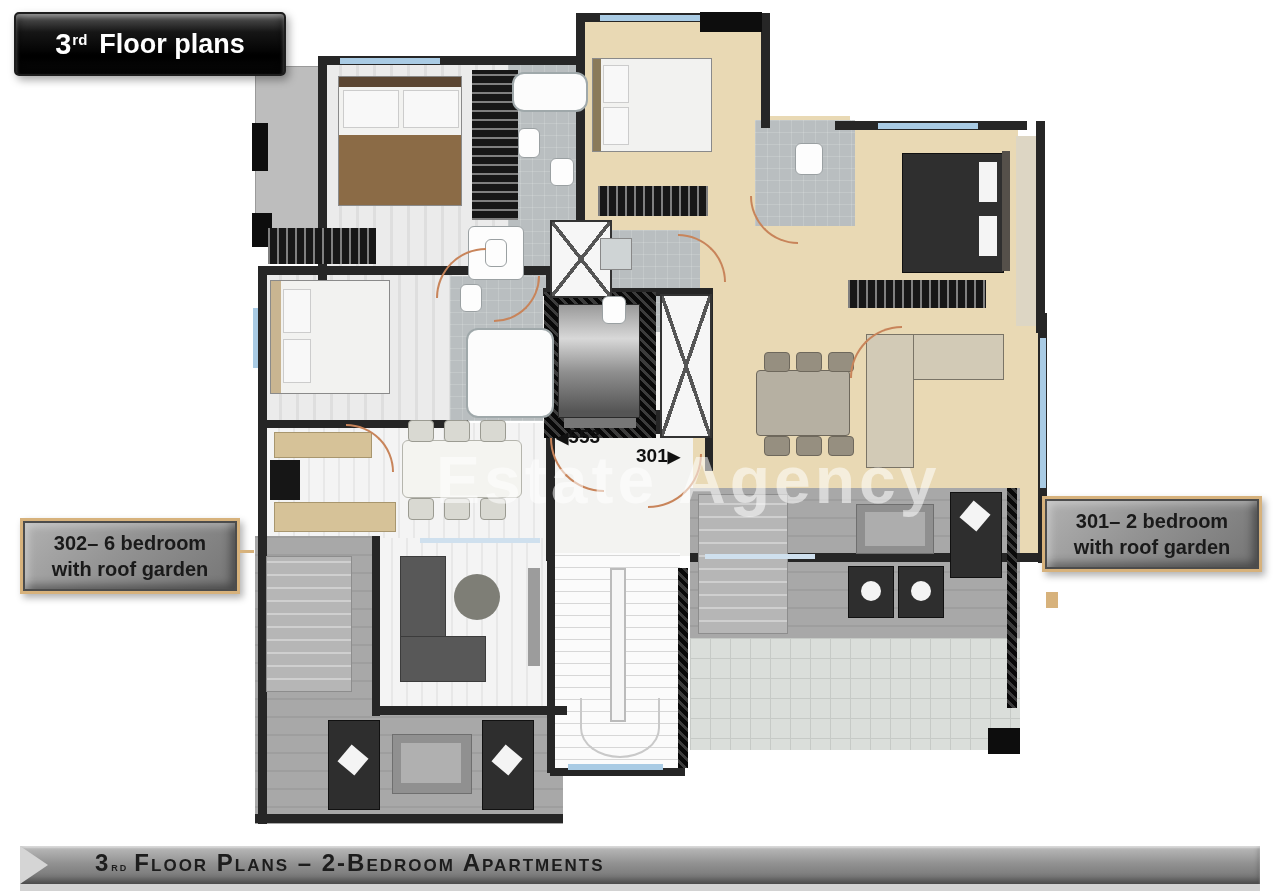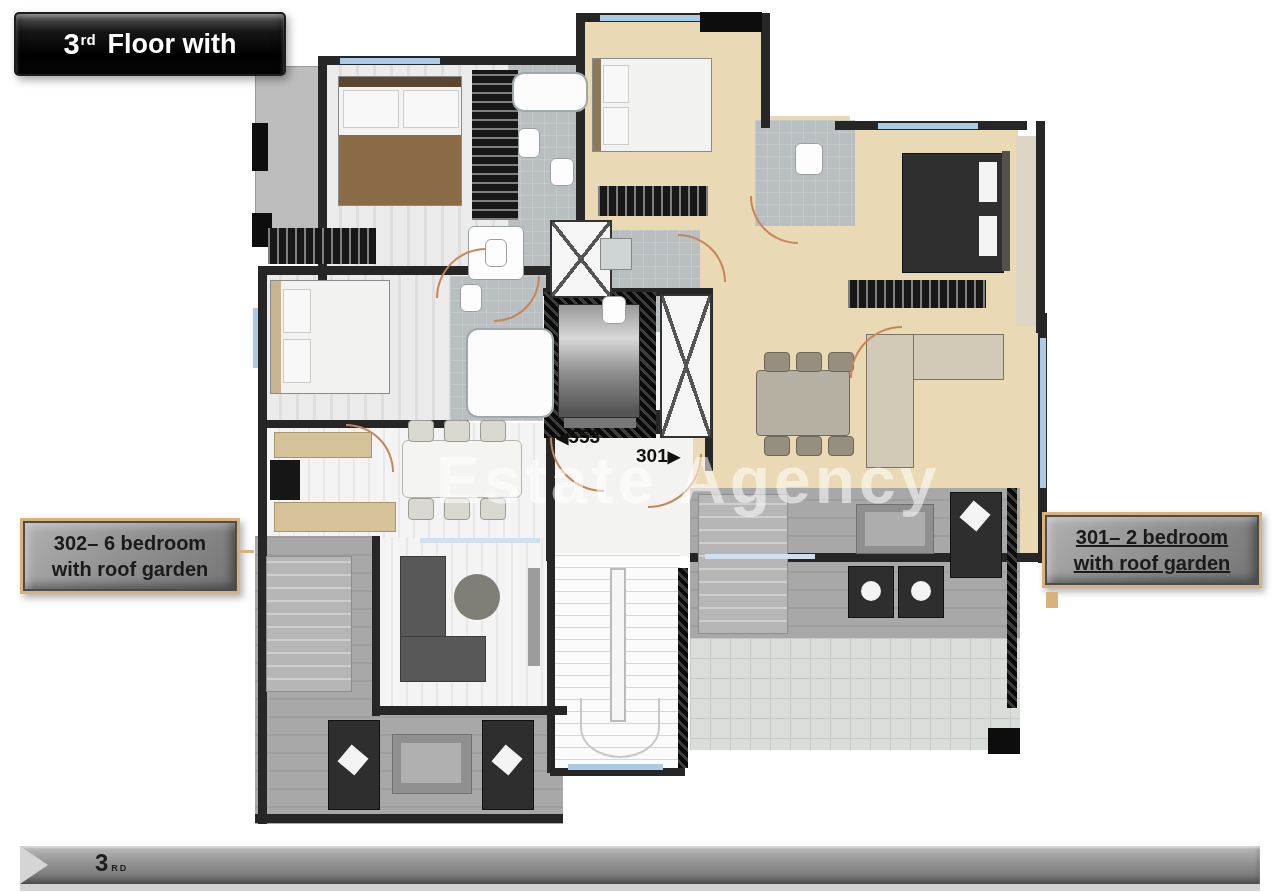--- a/index.html
+++ b/index.html
@@ -18,21 +18,21 @@
   .banner-top .lbl{font-size:27px;font-weight:700;margin-left:10px;}
 
   .apt-label{width:214px;height:70px;z-index:6;
     background:linear-gradient(135deg,#b2b2b2 0%,#939393 45%,#747474 100%);
     border:3px solid var(--c-accent-tan,#d7b27c);
     box-shadow:inset 0 0 0 2px #4c4c4c, inset 5px 5px 9px rgba(255,255,255,.35),
                inset -6px -6px 10px rgba(0,0,0,.4), 3px 4px 7px rgba(0,0,0,.3);
     display:flex;flex-direction:column;align-items:center;justify-content:center;
     color:var(--c-label-text,#1a1a1a);font-size:20px;font-weight:700;line-height:26px;}
   .apt-label--left{left:20px;top:518px;}
-  .apt-label--right{left:1042px;top:512px;text-decoration:underline;}
+  .apt-label--right{left:1042px;top:496px;}
   .leader{background:var(--c-accent-tan,#d7b27c);z-index:6;}
 
   .banner-bottom{left:20px;top:846px;width:1240px;height:38px;
     background:linear-gradient(180deg,#bcbcbc 0%,#929292 45%,#6d6d6d 100%);
     box-shadow:inset 0 2px 2px rgba(255,255,255,.5), inset 0 -4px 6px rgba(0,0,0,.35);
     display:flex;align-items:center;z-index:7;color:var(--c-footer-text,#1d1d1d);}
   .banner-bottom .txt{padding-left:75px;font-weight:700;font-variant:small-caps;
     letter-spacing:2px;font-size:24px;display:flex;align-items:baseline;}
   .banner-bottom sup{font-size:13px;font-weight:700;margin:0 6px 8px 1px;}
   .banner-bottom-strip{left:20px;top:884px;width:1240px;height:7px;background:#d2d2d2;z-index:7;}
@@ -99,21 +99,21 @@
     color:rgba(255,255,255,.55);white-space:nowrap;z-index:5;pointer-events:none;}
 </style>
 </head>
 <body>
 
 <div class="page">
 
   <div class="a banner-top">
     <span class="num">3</span>
       <sup>rd</sup>
-      <span class="lbl">Floor with</span>
+      <span class="lbl">Floor plans</span>
   </div>
 
   <div class="a plan">
 
     <div class="a ledge" style="left:5px;top:58px;width:68px;height:175px"></div>
     <div class="a fl-wood" style="left:75px;top:55px;width:208px;height:238px"></div>
     <div class="a fl-bath" style="left:258px;top:55px;width:77px;height:215px"></div>
     <div class="a fl-wood" style="left:15px;top:265px;width:200px;height:155px"></div>
     <div class="a fl-bath" style="left:200px;top:268px;width:102px;height:145px"></div>
     <div class="a fl-wood-light" style="left:15px;top:415px;width:298px;height:122px"></div>
@@ -292,18 +292,19 @@
   <div class="a apt-label apt-label--right">
     <div>301– 2 bedroom</div>
     <div>with roof garden</div>
   </div>
   <div class="a leader" style="left:1046px;top:592px;width:12px;height:16px"></div>
 
   <div class="a banner-bottom">
     <div class="txt">
       <span>3</span>
         <sup>rd</sup>
+        <span>Floor Plans – 2-Bedroom Apartments</span>
     </div>
   </div>
   <div class="a banner-bevel"></div>
   <div class="a banner-bottom-strip"></div>
 
 </div>
 
 </body></html>

